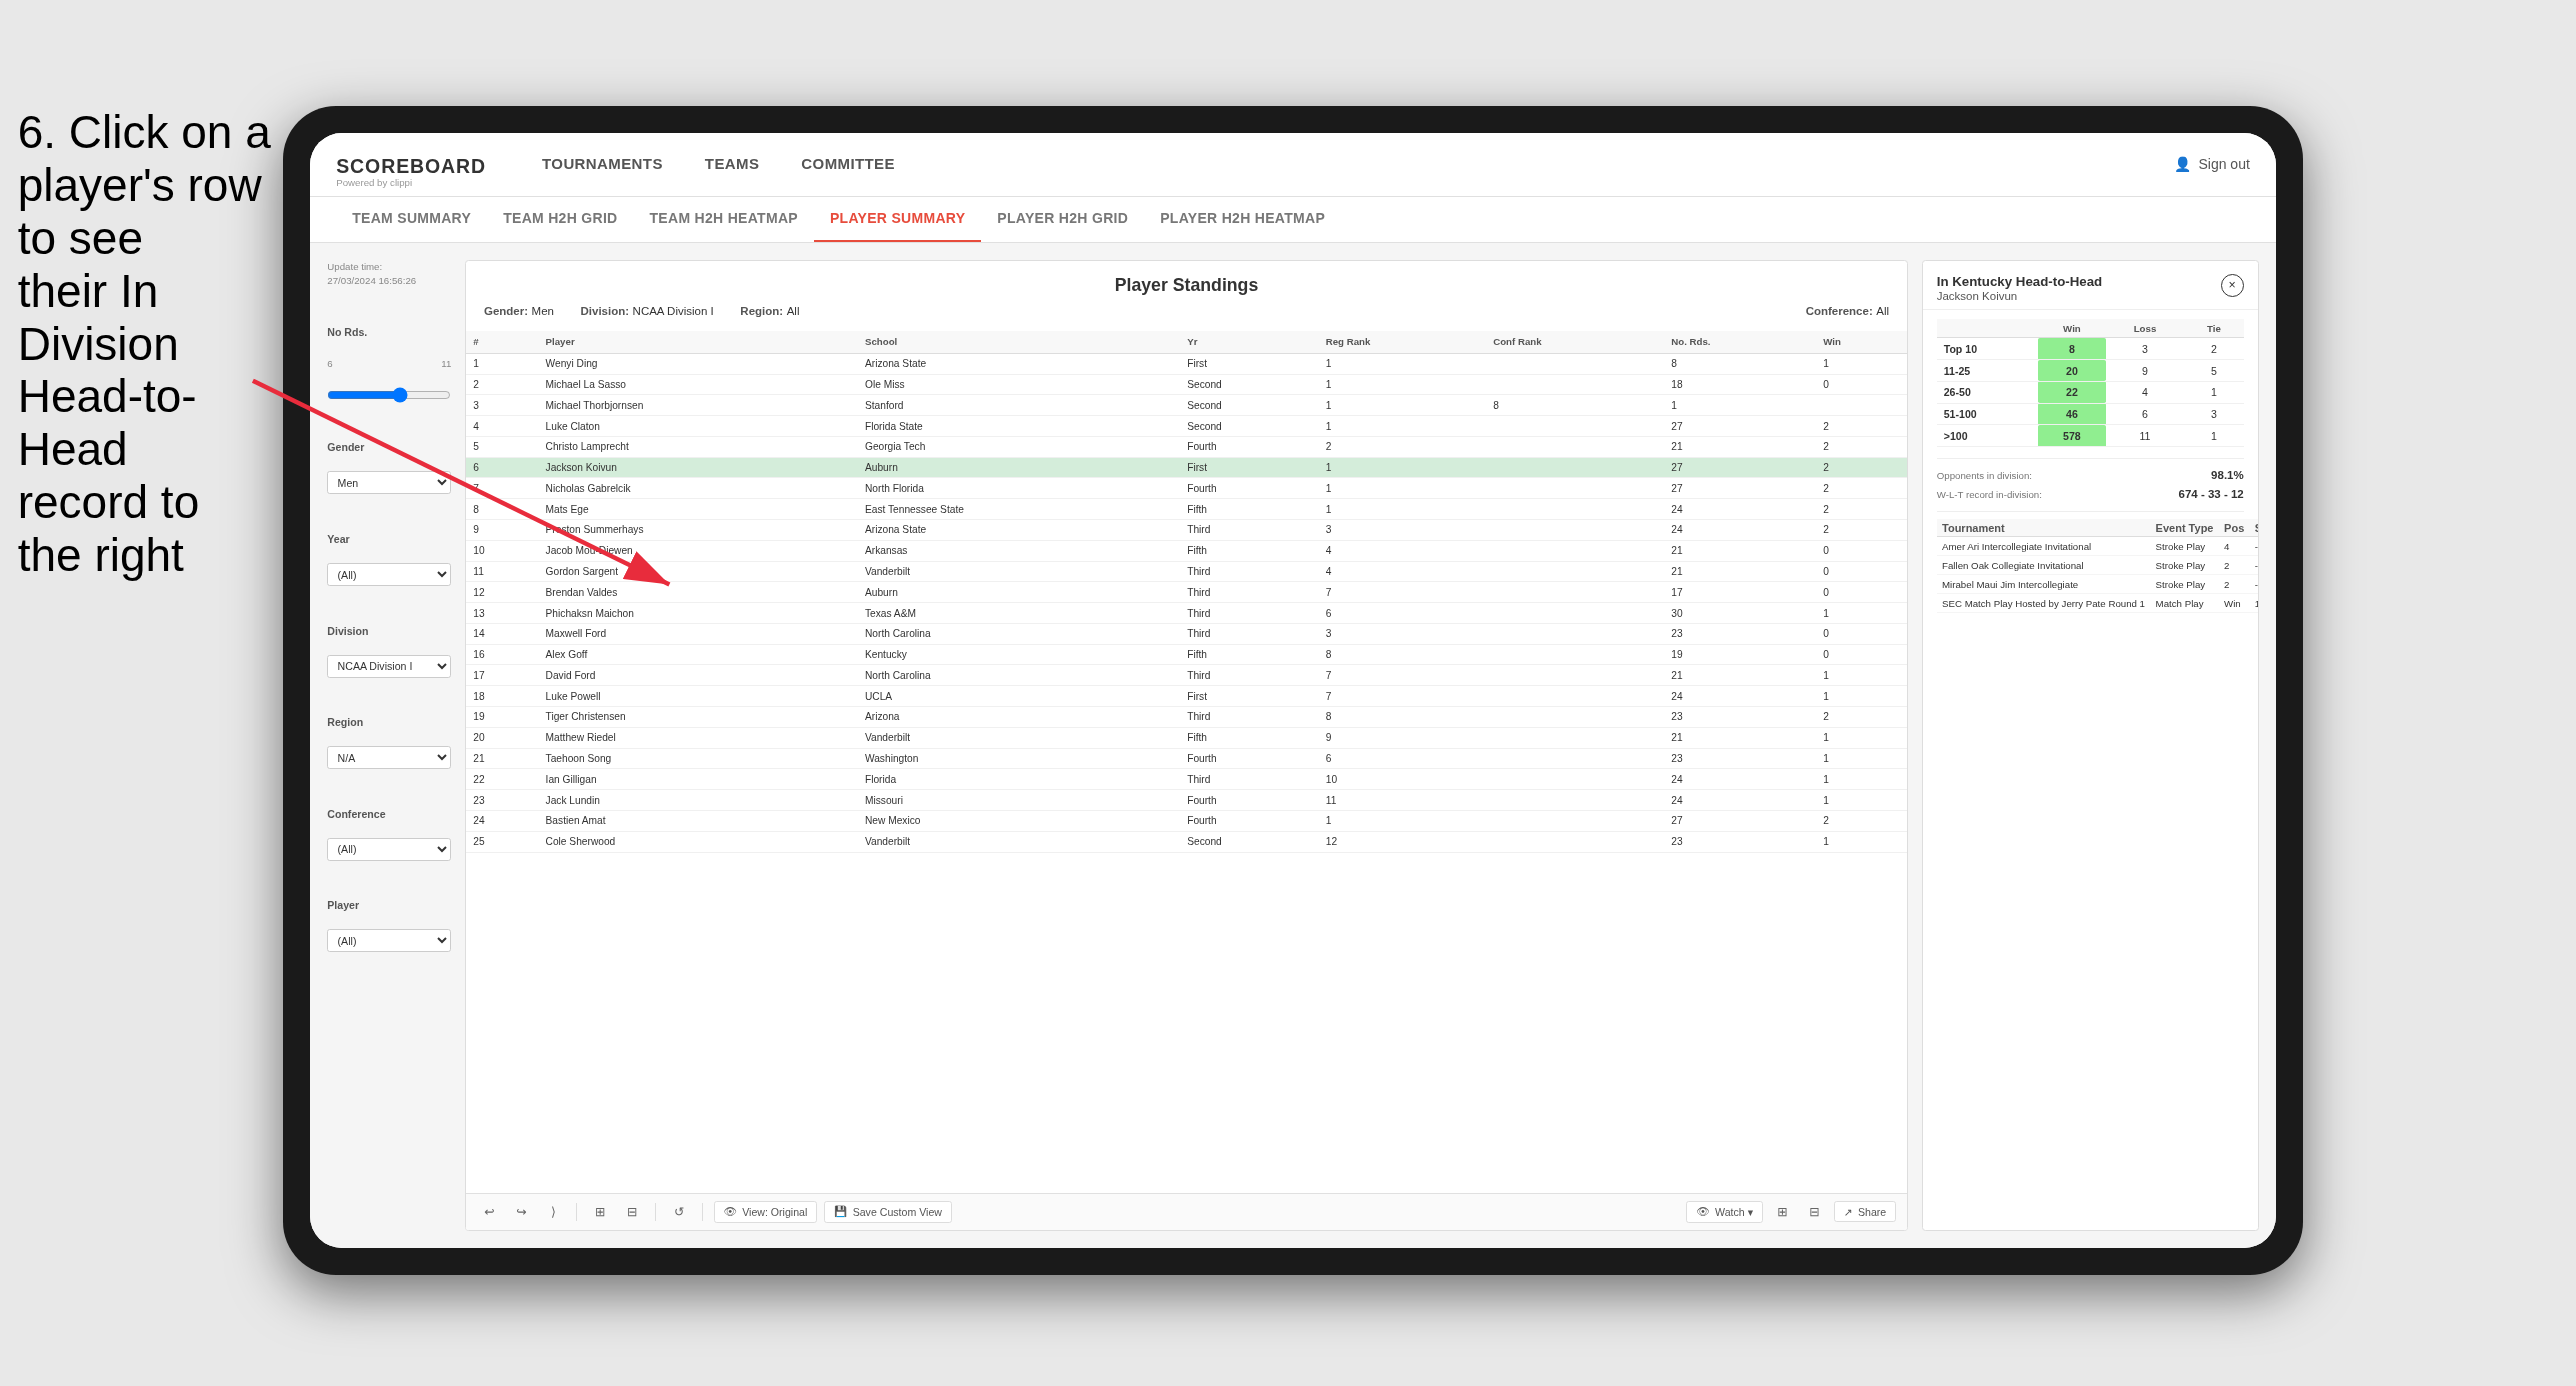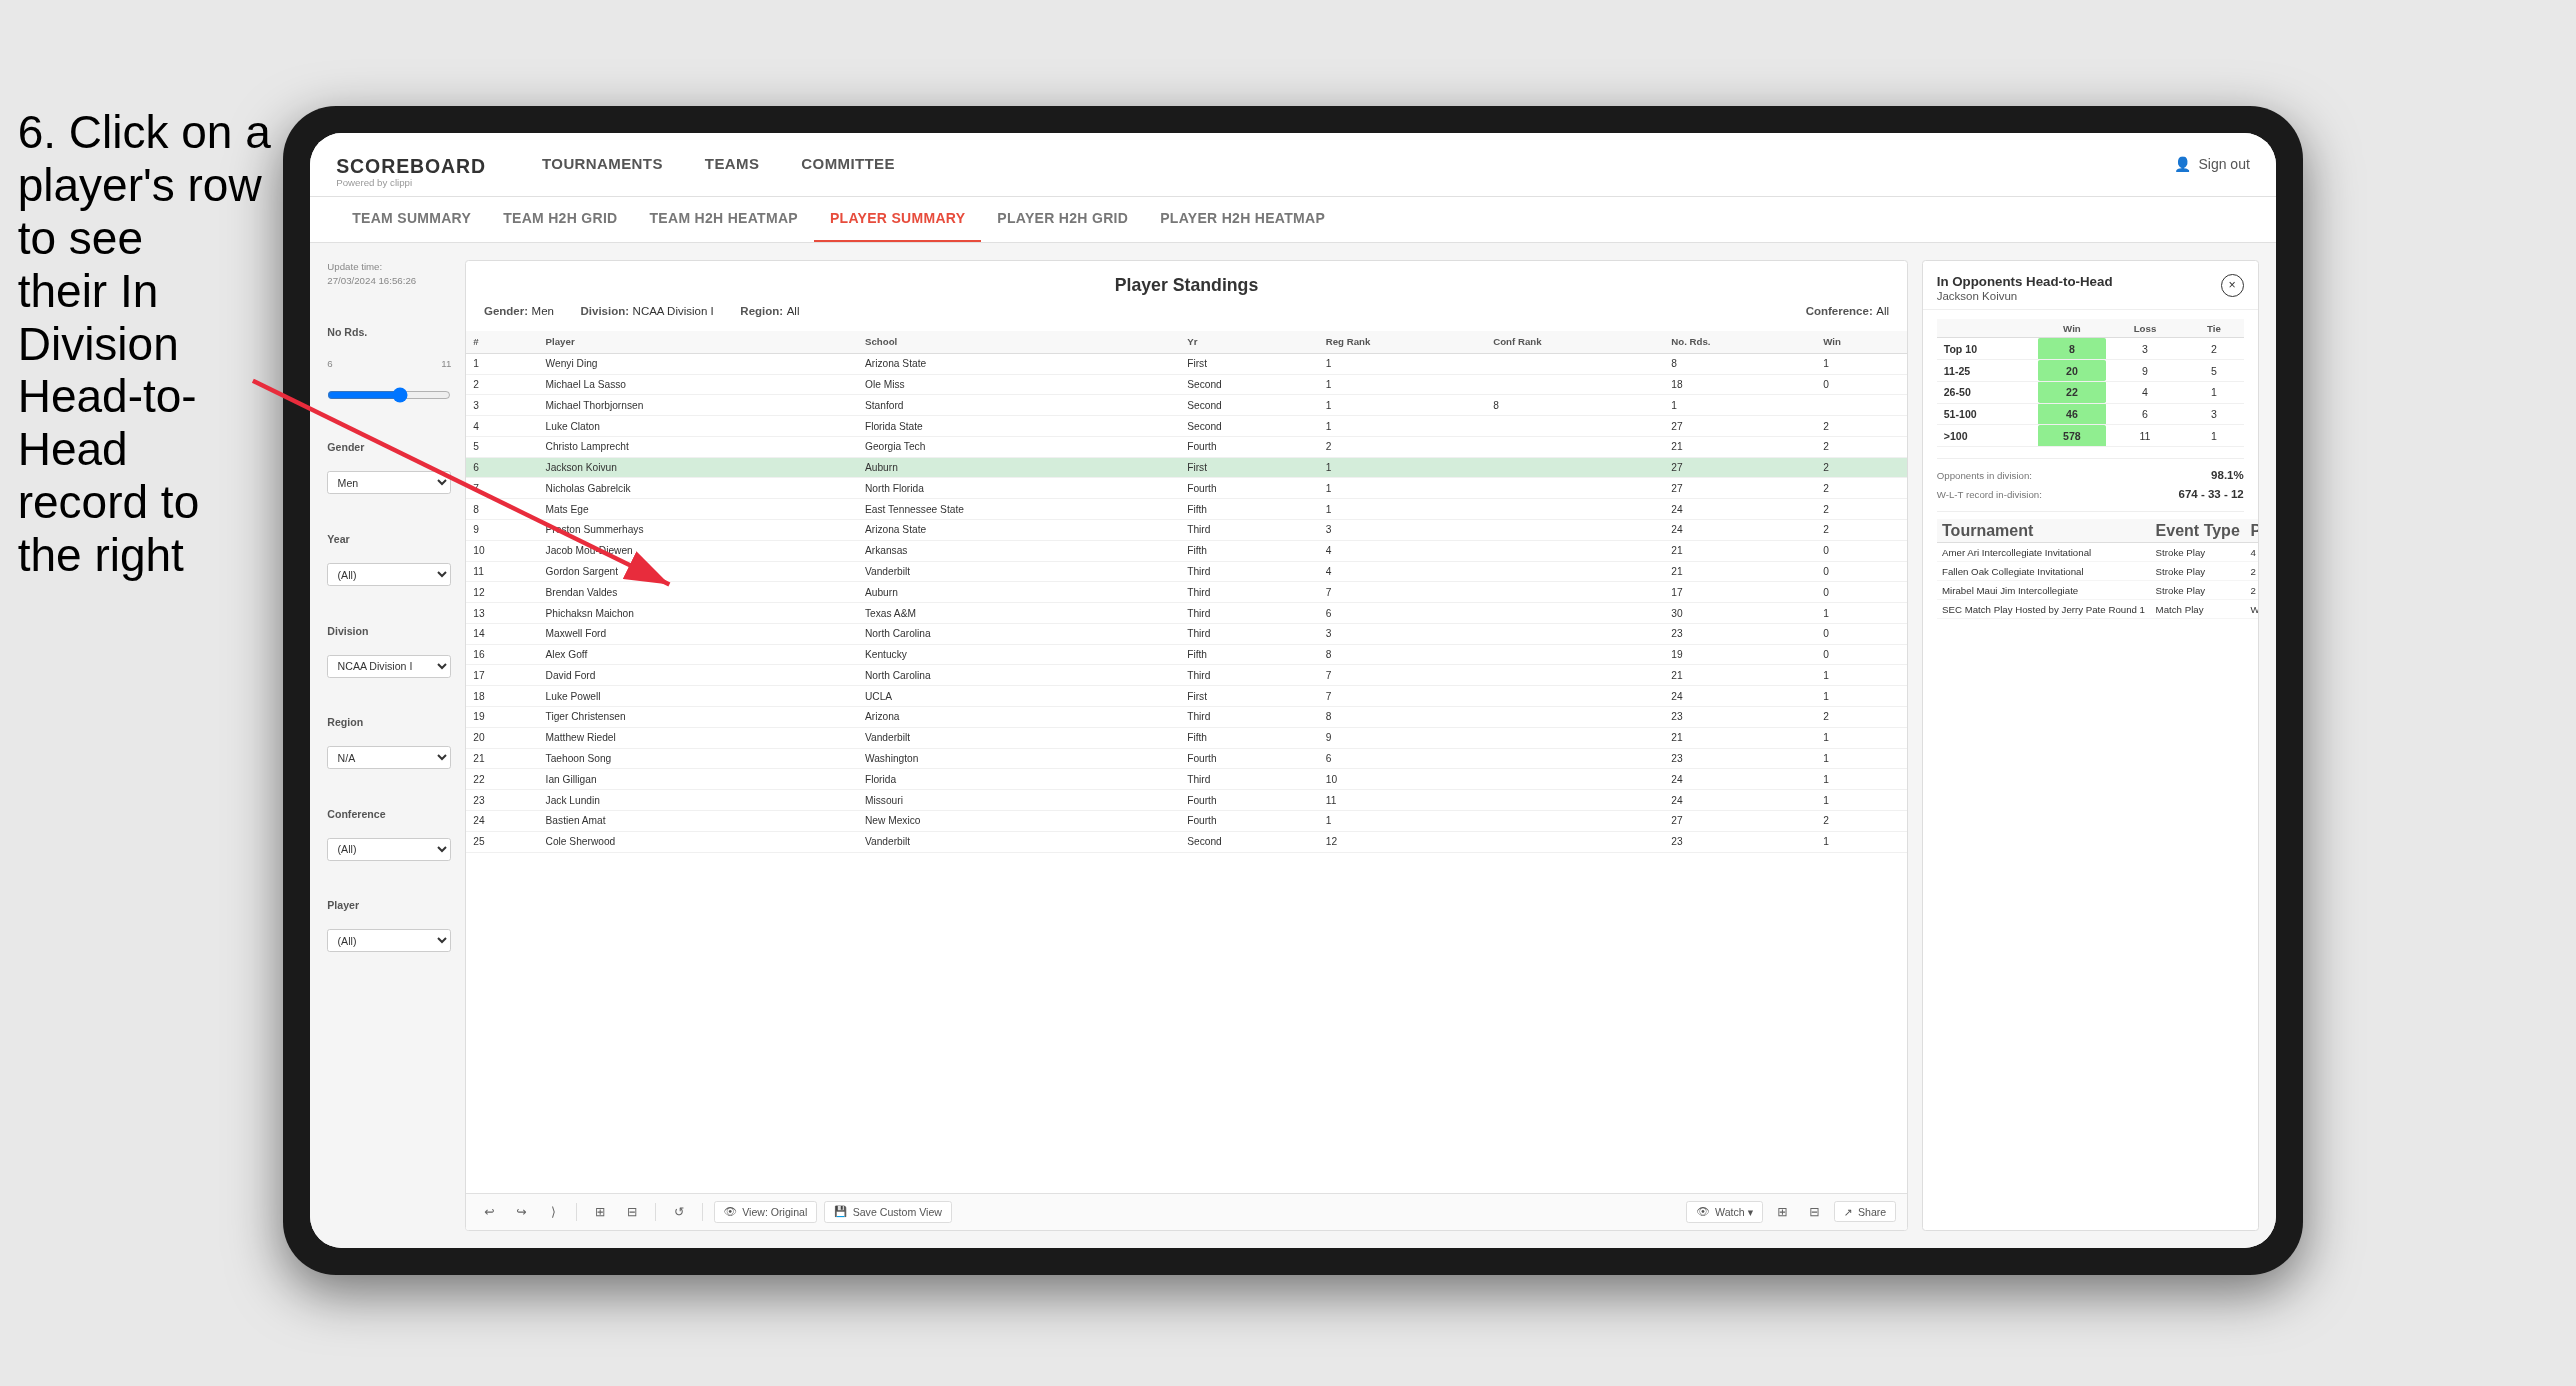--- a/index.html
+++ b/index.html
@@ -436,21 +436,21 @@
       font-weight: 700;
       color: #333;
     }
 
     .h2h-tournament-table {
       width: 100%;
       border-collapse: collapse;
     }
 
     .h2h-tournament-table th {
-      font-size: 16px;
+      font-size: 11px;
       font-weight: 700;
       color: #555;
       padding: 2.7px 5.3px;
       text-align: left;
       border-bottom: 0.9px solid #ddd;
     }
 
     .h2h-tournament-table td {
       padding: 3.5px 5.3px;
       font-size: 9.7px;
@@ -891,21 +891,21 @@
               <span>↗</span>
               <span>Share</span>
             </div>
           </div>
         </div>
       </div>
 
       <div class="h2h-panel">
         <div class="h2h-header">
           <div>
-            <div class="h2h-title">In Opponents Head-to-Head</div>
+            <div class="h2h-title">In Kentucky Head-to-Head</div>
             <div class="h2h-subtitle">Jackson Koivun</div>
           </div>
           <div class="h2h-close">×</div>
         </div>
 
         <div class="h2h-content">
           <table class="h2h-table">
             <thead>
               <tr>
                 <th></th>

